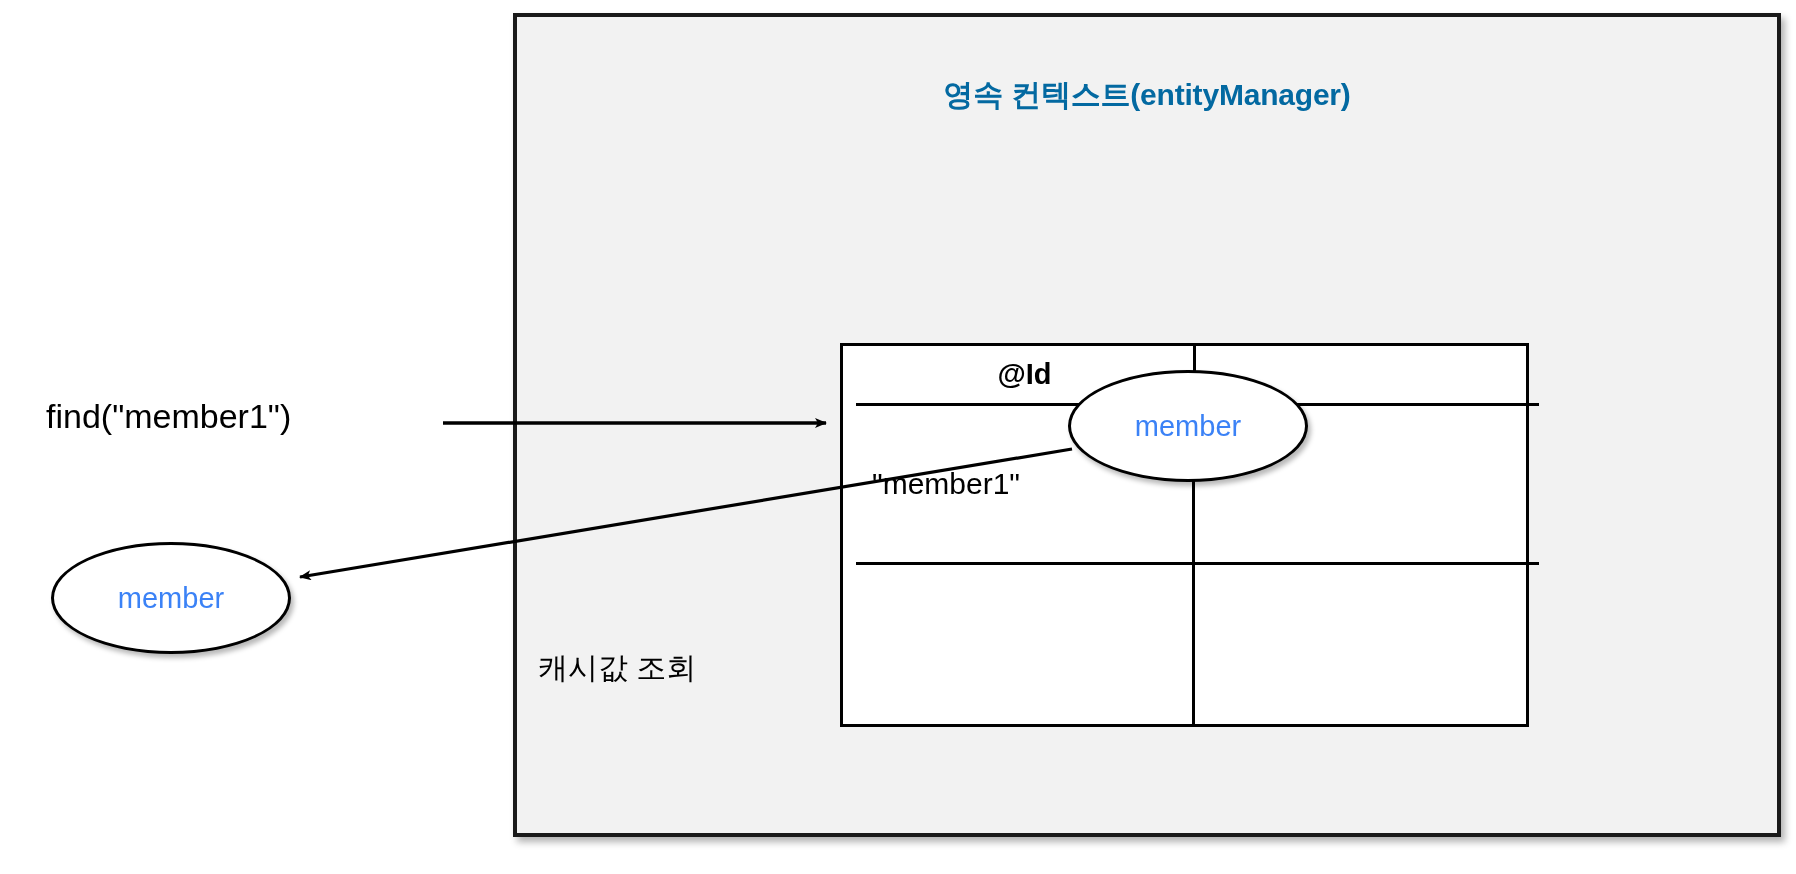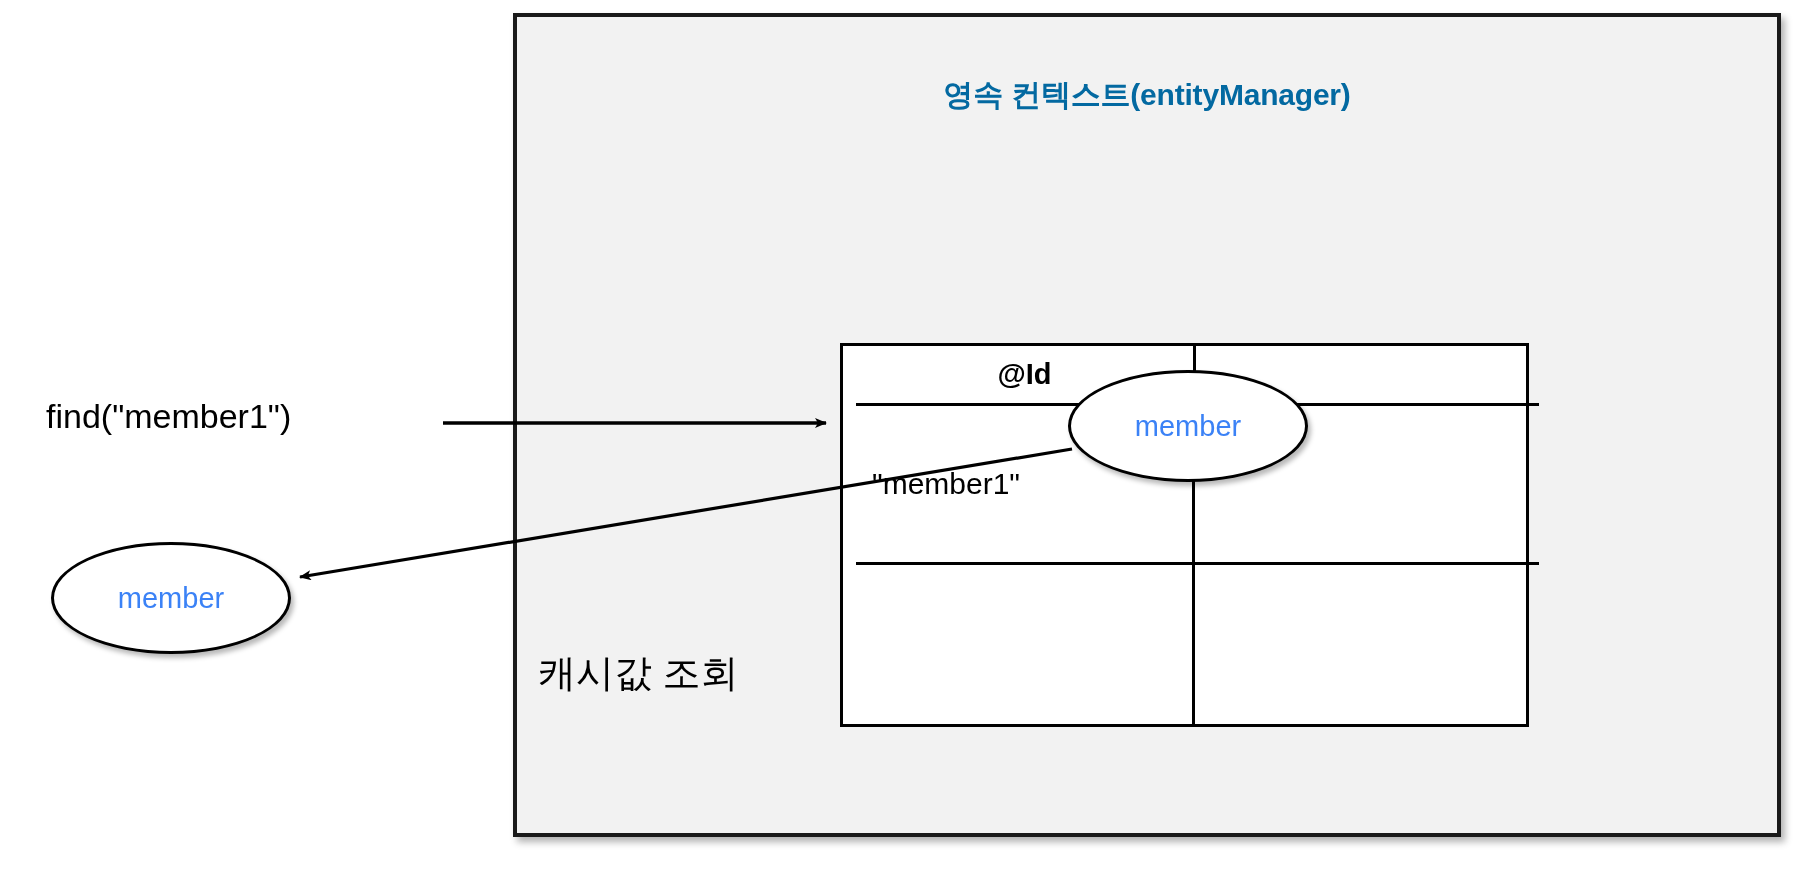--- a/index.html
+++ b/index.html
@@ -145,21 +145,21 @@
     left: 46px;
     top: 397px;
     font-size: 34px;
     color: #000000;
     white-space: nowrap;
   }
   .cache-read-label {
     position: absolute;
     left: 538px;
     top: 648px;
-    font-size: 38px;
+    font-size: 30px;
     color: #000000;
     white-space: nowrap;
     z-index: 7;
   }
 
   
   .arrow-layer {
     position: absolute;
     left: 0;
     top: 0;

